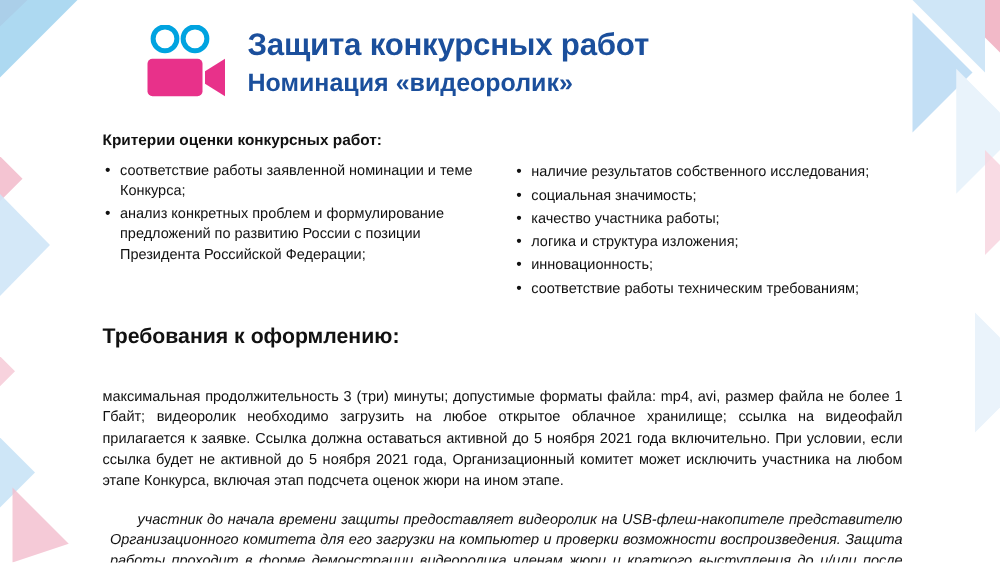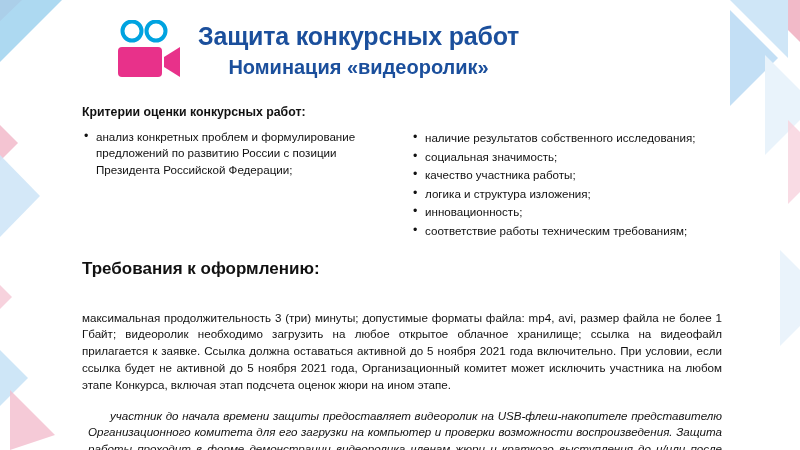--- a/index.html
+++ b/index.html
@@ -59,21 +59,20 @@
     letter-spacing: -0.2px;
     white-space: nowrap;
   }
   .title-sub {
     color: #1b4f9c;
     font-size: 20px;
     font-weight: bold;
     line-height: 1.2;
     margin-top: 5px;
     white-space: nowrap;
-    text-align: center;
   }
 
   
   .content {
     position: absolute;
     left: 82px;
     top: 105px;
     width: 640px;
     color: #111111;
   }
@@ -173,20 +172,21 @@
     <div class="title-sub">Номинация «видеоролик»</div>
   </div>
 </div>
 
 <div class="content">
   <div class="lead">Критерии оценки конкурсных работ:</div>
 
   <div class="columns">
     <div class="col col-left">
       <ul class="bullets">
+        <li>соответствие работы заявленной номинации и теме Конкурса;</li>
         <li>анализ конкретных проблем и формулирование предложений по развитию России с позиции Президента Российской Федерации;</li>
       </ul>
     </div>
     <div class="col col-right">
       <ul class="bullets">
         <li>наличие результатов собственного исследования;</li>
         <li>социальная значимость;</li>
         <li>качество участника работы;</li>
         <li>логика и структура изложения;</li>
         <li>инновационность;</li>

